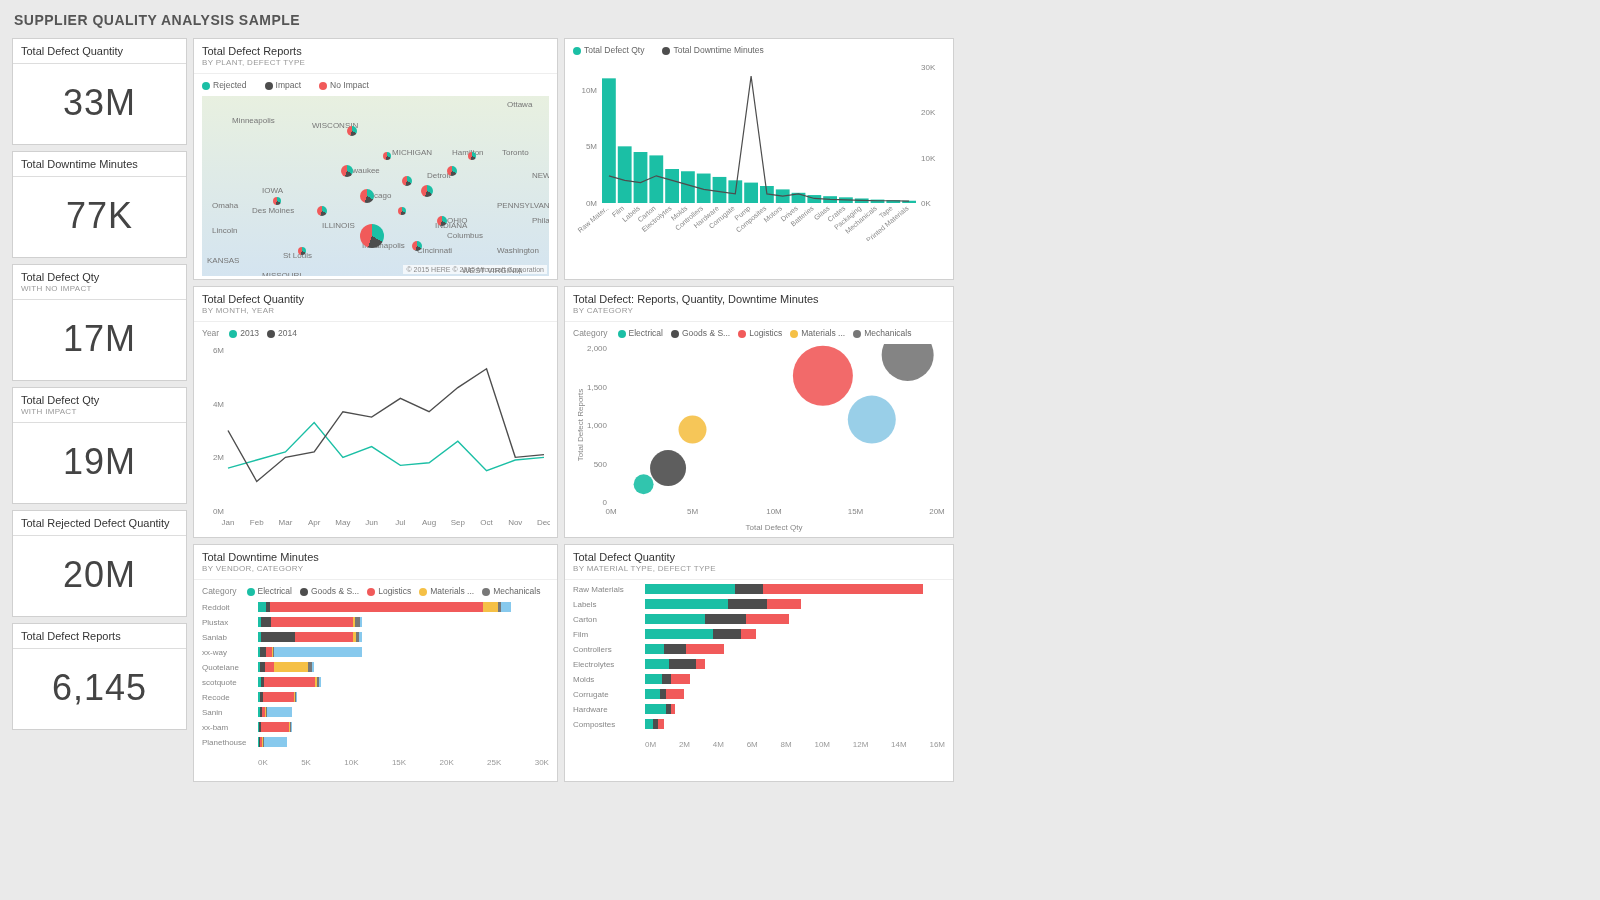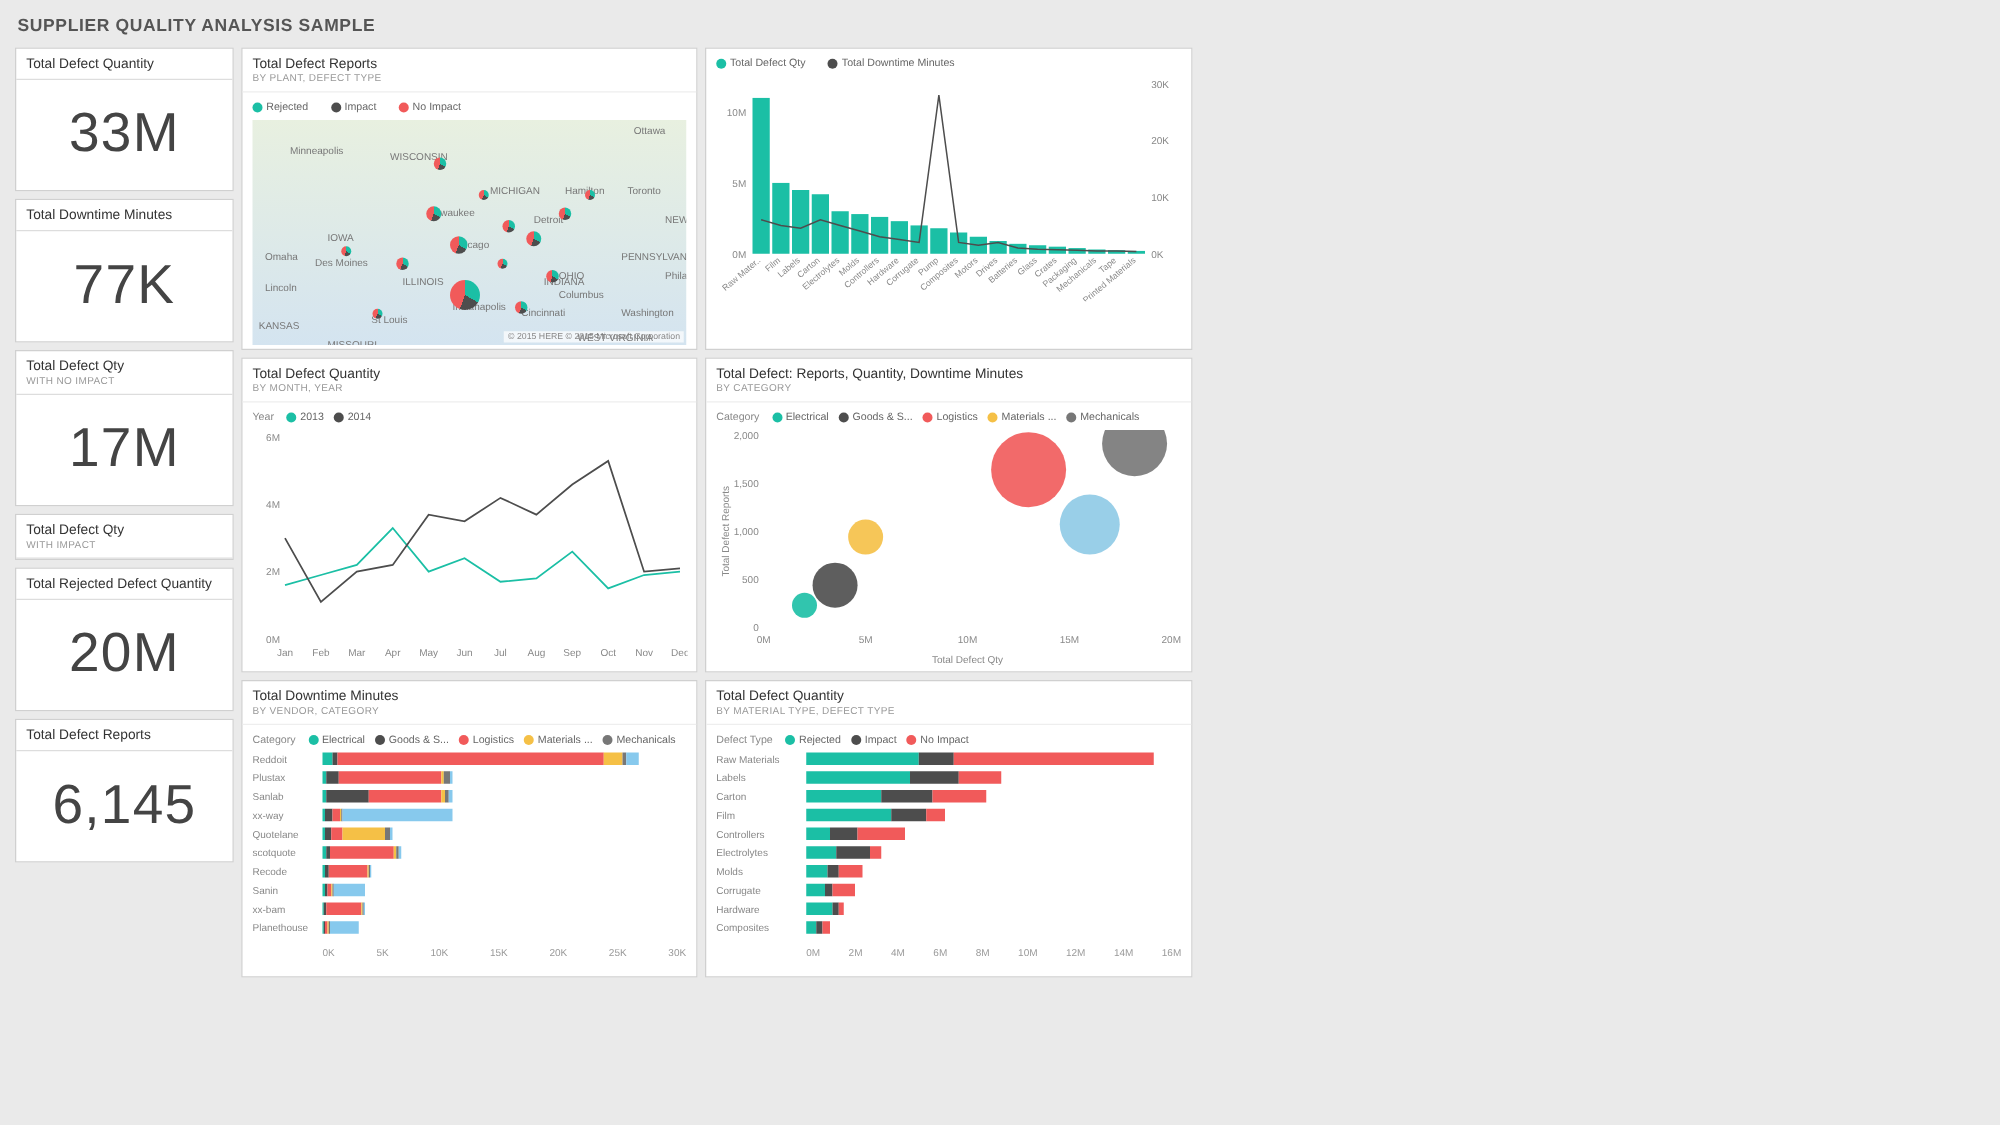--- a/index.html
+++ b/index.html
@@ -5,21 +5,21 @@
   *{box-sizing:border-box;margin:0;padding:0;font-family:"Segoe UI",Arial,sans-serif}
   body{background:#eaeaea;padding:10px 12px;font-size:11px;color:#333}
   h1{font-size:14px;font-weight:600;color:#555;letter-spacing:.5px;margin:2px 0 10px 2px}
   .grid{display:grid;grid-template-columns:175px 365px 390px;gap:6px}
   .col{display:flex;flex-direction:column;gap:6px}
   .card{background:#fff;border:1px solid #d0d0d0;position:relative}
   .card .hdr{padding:6px 8px 6px;border-bottom:1px solid #eee}
   .card .hdr .ttl{font-size:11px;color:#333;font-weight:400}
   .card .hdr .sub{font-size:8px;color:#999;margin-top:1px;letter-spacing:.3px}
   .kpi .hdr{border-bottom:1px solid #ddd}
-  .kpi .val{font-size:44px;font-weight:200;color:#444;text-align:center;padding:18px 4px 20px;letter-spacing:1px}
+  .kpi .val{font-size:36px;font-weight:200;color:#444;text-align:center;padding:18px 4px 20px;letter-spacing:1px}
   .legend{display:flex;gap:10px;align-items:center;padding:6px 8px 2px;flex-wrap:wrap;font-size:8.5px;color:#666}
   .dot{width:8px;height:8px;border-radius:50%;display:inline-block;margin-right:3px;vertical-align:middle}
   .chartbox{padding:4px 8px 8px}
   svg text{font-size:8px;fill:#888}
   .map{height:180px;background:linear-gradient(#e8f0e0,#d4e4f0);position:relative;margin:4px 8px 8px;overflow:hidden;font-size:8px}
   .maplbl{position:absolute;color:#777;font-size:8px;white-space:nowrap}
   .mappie{position:absolute;border-radius:50%}
   .hbars{padding:2px 8px 6px}
   .hbar-row{display:grid;grid-template-columns:56px 1fr;align-items:center;height:14px;margin-bottom:1px}
   .hbar-row2{display:grid;grid-template-columns:72px 1fr;align-items:center;height:14px;margin-bottom:1px}
@@ -54,20 +54,21 @@
         <div class="ttl">Total Defect Qty</div>
         <div class="sub">WITH NO IMPACT</div>
       </div>
       <div class="val">17M</div>
     </div>
     <div class="card kpi">
       <div class="hdr">
         <div class="ttl">Total Defect Qty</div>
         <div class="sub">WITH IMPACT</div>
       </div>
+      <div class="val">19M</div>
     </div>
     <div class="card kpi">
       <div class="hdr">
           <div class="ttl">Total Rejected Defect Quantity</div>
         </div>
       <div class="val">20M</div>
     </div>
     <div class="card kpi">
       <div class="hdr">
           <div class="ttl">Total Defect Reports</div>
@@ -104,21 +105,21 @@
           <div class="maplbl" style="left: 50px; top: 110px;">Des Moines</div>
           <div class="maplbl" style="left: 160px; top: 95px;">Chicago</div>
           <div class="maplbl" style="left: 245px; top: 120px;">OHIO</div>
           <div class="maplbl" style="left: 295px; top: 105px;">PENNSYLVANIA</div>
           <div class="maplbl" style="left: 120px; top: 125px;">ILLINOIS</div>
           <div class="maplbl" style="left: 185px; top: 125px; padding-left: 48px;">INDIANA</div>
           <div class="maplbl" style="left: 330px; top: 120px;">Philadelp</div>
           <div class="maplbl" style="left: 10px; top: 130px;">Lincoln</div>
           <div class="maplbl" style="left: 160px; top: 145px;">Indianapolis</div>
           <div class="maplbl" style="left: 245px; top: 135px;">Columbus</div>
-          <div class="maplbl" style="left: 95px; top: 155px; text-align: center;">St Louis</div>
+          <div class="maplbl" style="left: 81px; top: 155px; text-align: center;">St Louis</div>
           <div class="maplbl" style="left: 215px; top: 150px;">Cincinnati</div>
           <div class="maplbl" style="left: 295px; top: 150px;">Washington</div>
           <div class="maplbl" style="left: 60px; top: 175px;">MISSOURI</div>
           <div class="maplbl" style="left: 260px; top: 170px;">WEST VIRGINIA</div>
           <div class="maplbl" style="left: 5px; top: 160px;">KANSAS</div>
           <div class="mappie" style="left: 145px; top: 30px; width: 10px; height: 10px; background: conic-gradient(rgb(27, 191, 165) 0deg, rgb(27, 191, 165) 120deg, rgb(77, 77, 77) 120deg, rgb(77, 77, 77) 200deg, rgb(241, 90, 90) 200deg, rgb(241, 90, 90) 360deg);"></div>
           <div class="mappie" style="left: 139px; top: 69px; width: 12px; height: 12px; background: conic-gradient(rgb(27, 191, 165) 0deg, rgb(27, 191, 165) 120deg, rgb(77, 77, 77) 120deg, rgb(77, 77, 77) 200deg, rgb(241, 90, 90) 200deg, rgb(241, 90, 90) 360deg);"></div>
           <div class="mappie" style="left: 158px; top: 93px; width: 14px; height: 14px; background: conic-gradient(rgb(27, 191, 165) 0deg, rgb(27, 191, 165) 120deg, rgb(77, 77, 77) 120deg, rgb(77, 77, 77) 200deg, rgb(241, 90, 90) 200deg, rgb(241, 90, 90) 360deg);"></div>
           <div class="mappie" style="left: 158px; top: 128px; width: 24px; height: 24px; background: conic-gradient(rgb(27, 191, 165) 0deg, rgb(27, 191, 165) 120deg, rgb(77, 77, 77) 120deg, rgb(77, 77, 77) 200deg, rgb(241, 90, 90) 200deg, rgb(241, 90, 90) 360deg);"></div>
           <div class="mappie" style="left: 115px; top: 110px; width: 10px; height: 10px; background: conic-gradient(rgb(27, 191, 165) 0deg, rgb(27, 191, 165) 120deg, rgb(77, 77, 77) 120deg, rgb(77, 77, 77) 200deg, rgb(241, 90, 90) 200deg, rgb(241, 90, 90) 360deg);"></div>
@@ -388,24 +389,20 @@
             <text x="201" y="186" text-anchor="middle">Total Defect Qty</text>
             <text x="10" y="81" text-anchor="middle" transform="rotate(-90 10 81)">Total Defect Reports</text>
           </svg></div>
     </div>
 
     <div class="card" style="height:238px">
       <div class="hdr">
         <div class="ttl">Total Defect Quantity</div>
         <div class="sub">BY MATERIAL TYPE, DEFECT TYPE</div>
       </div>
-      <div class="legend">
-        <span style="color:#888">Defect Type</span>
-        <span id="legend-material"><span style="margin-right: 8px;"><span class="dot" style="background:#1bbfa5"></span>Rejected</span><span style="margin-right: 8px;"><span class="dot" style="background:#4d4d4d"></span>Impact</span><span style="margin-right: 8px;"><span class="dot" style="background:#f15a5a"></span>No Impact</span></span>
-      </div>
       <div class="hbars" id="hbars-material">
           <div class="hbar-row2">
             <div class="hbar-lbl">Raw Materials</div>
             <div class="hbar-stack">
               <div class="hbar-seg" style="width: 30%; background: rgb(27, 191, 165);"></div>
               <div class="hbar-seg" style="width: 9.375%; background: rgb(77, 77, 77);"></div>
               <div class="hbar-seg" style="width: 53.125%; background: rgb(241, 90, 90);"></div>
             </div>
           </div>
           <div class="hbar-row2">

